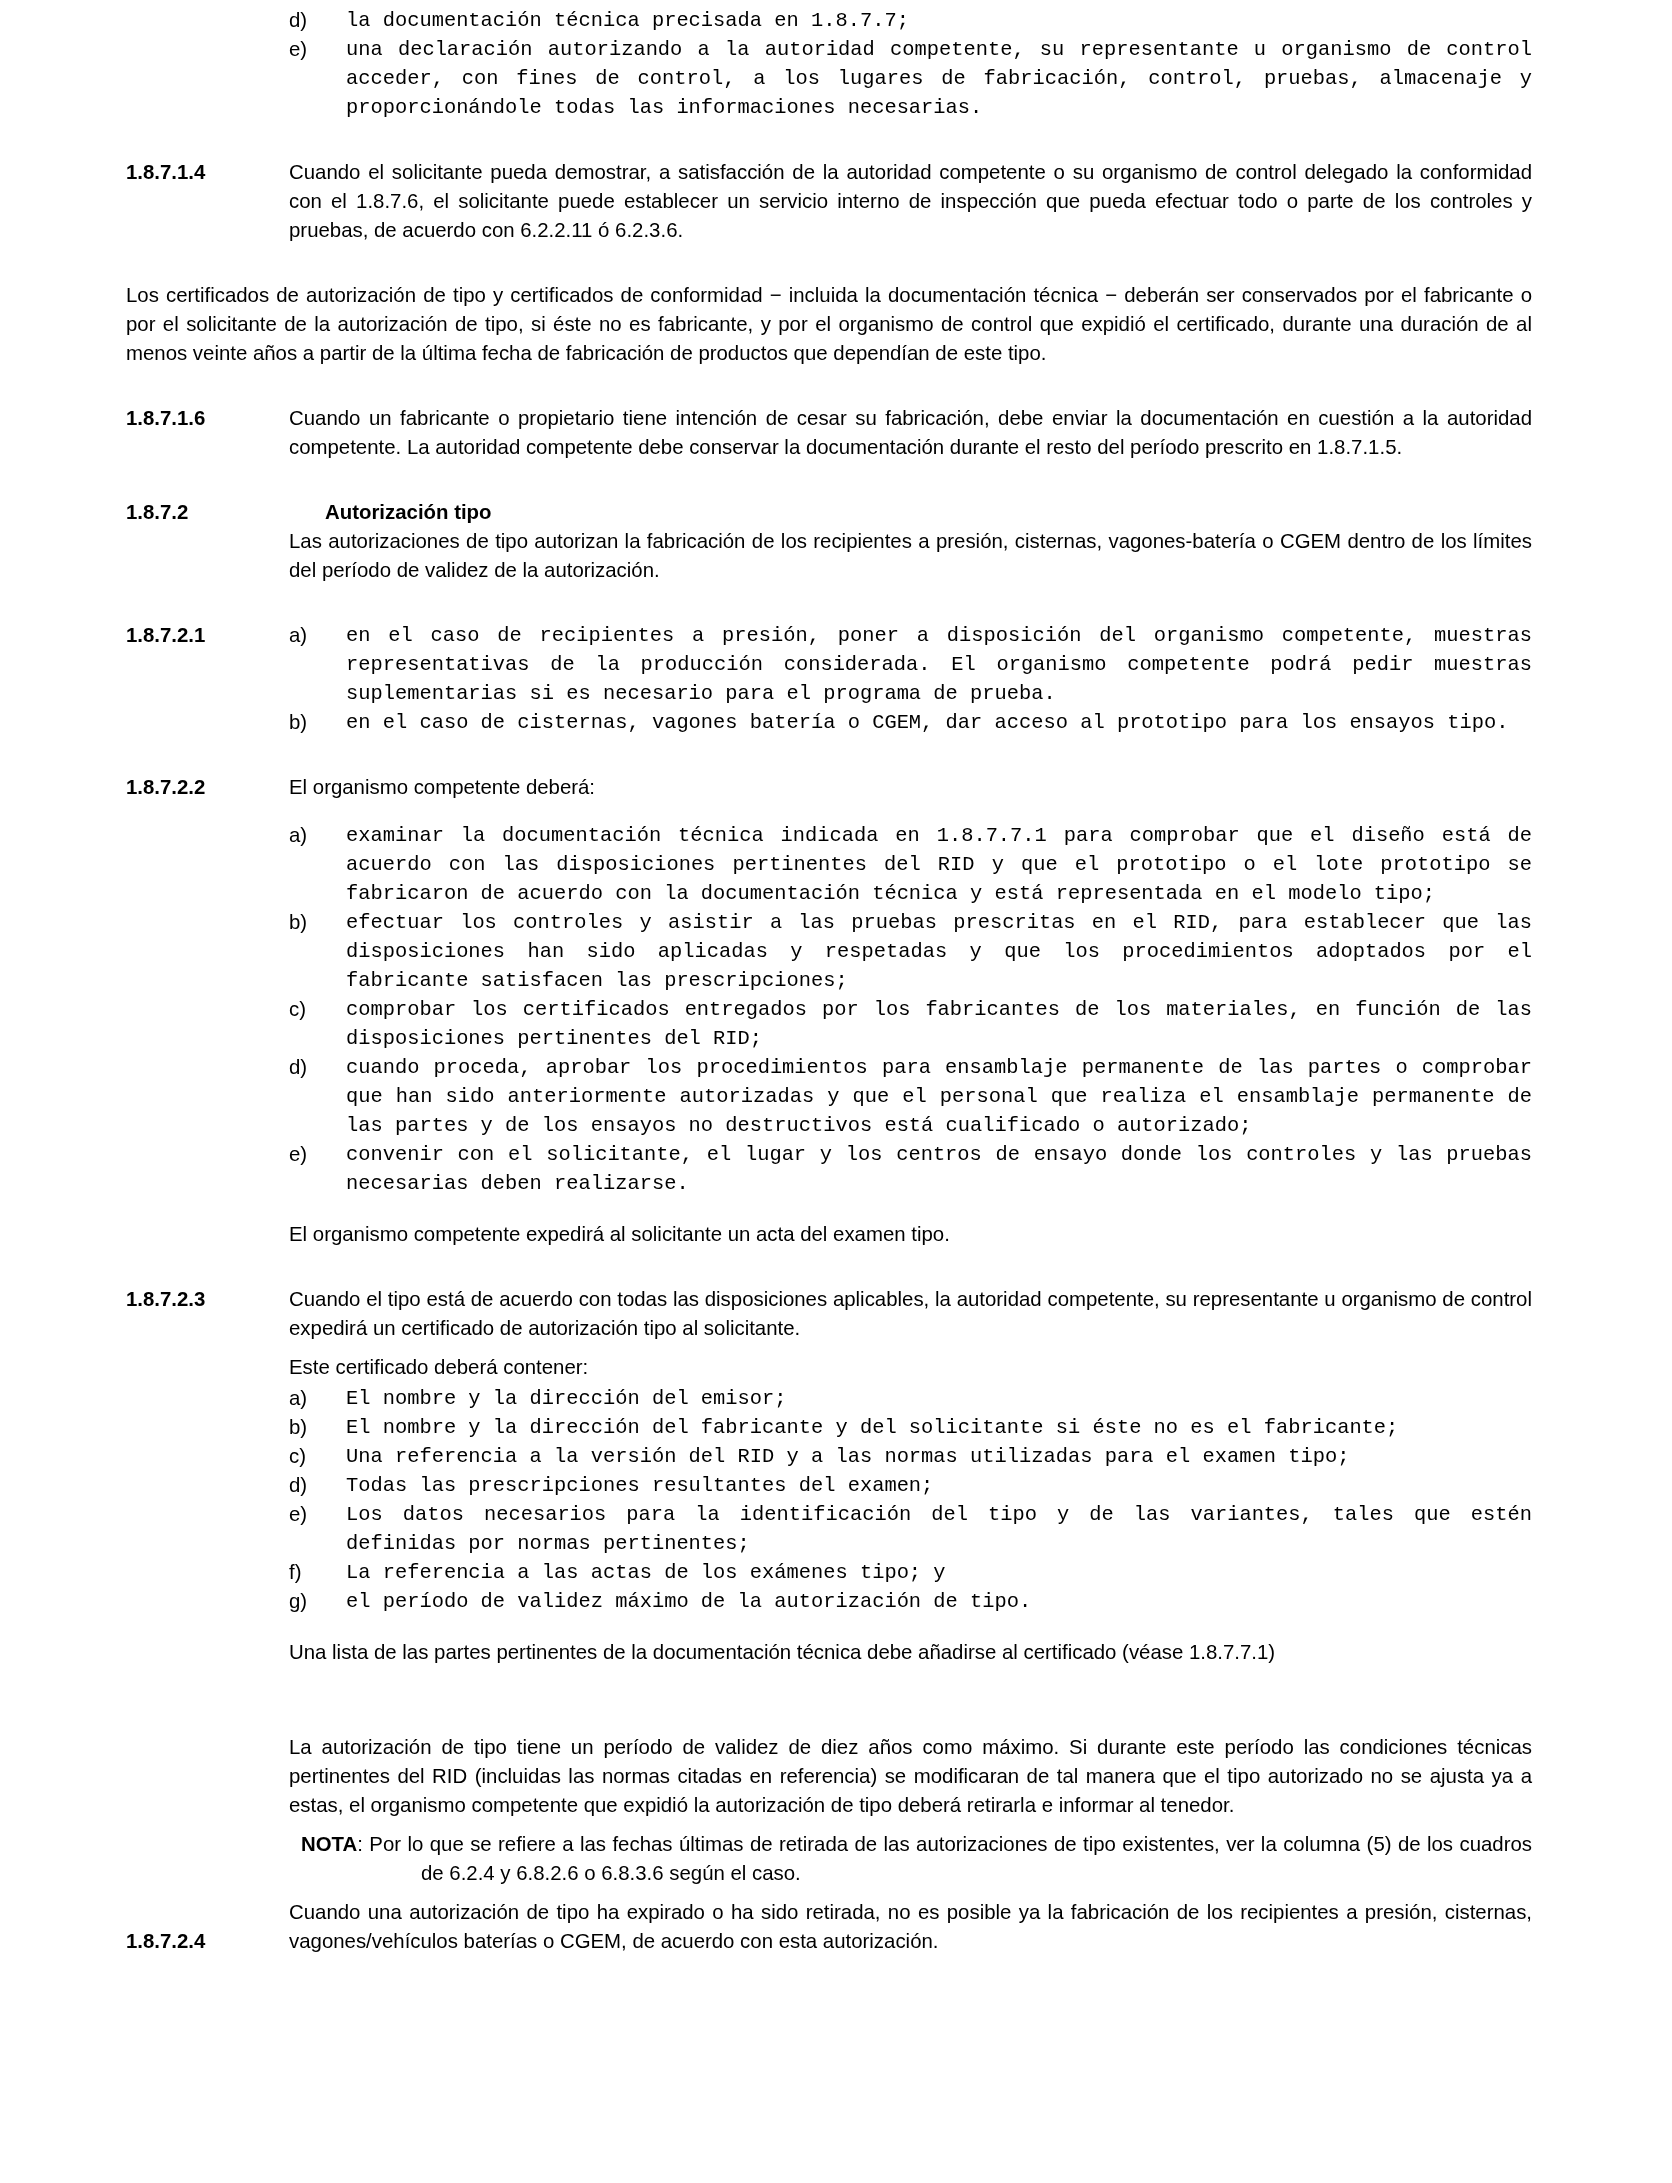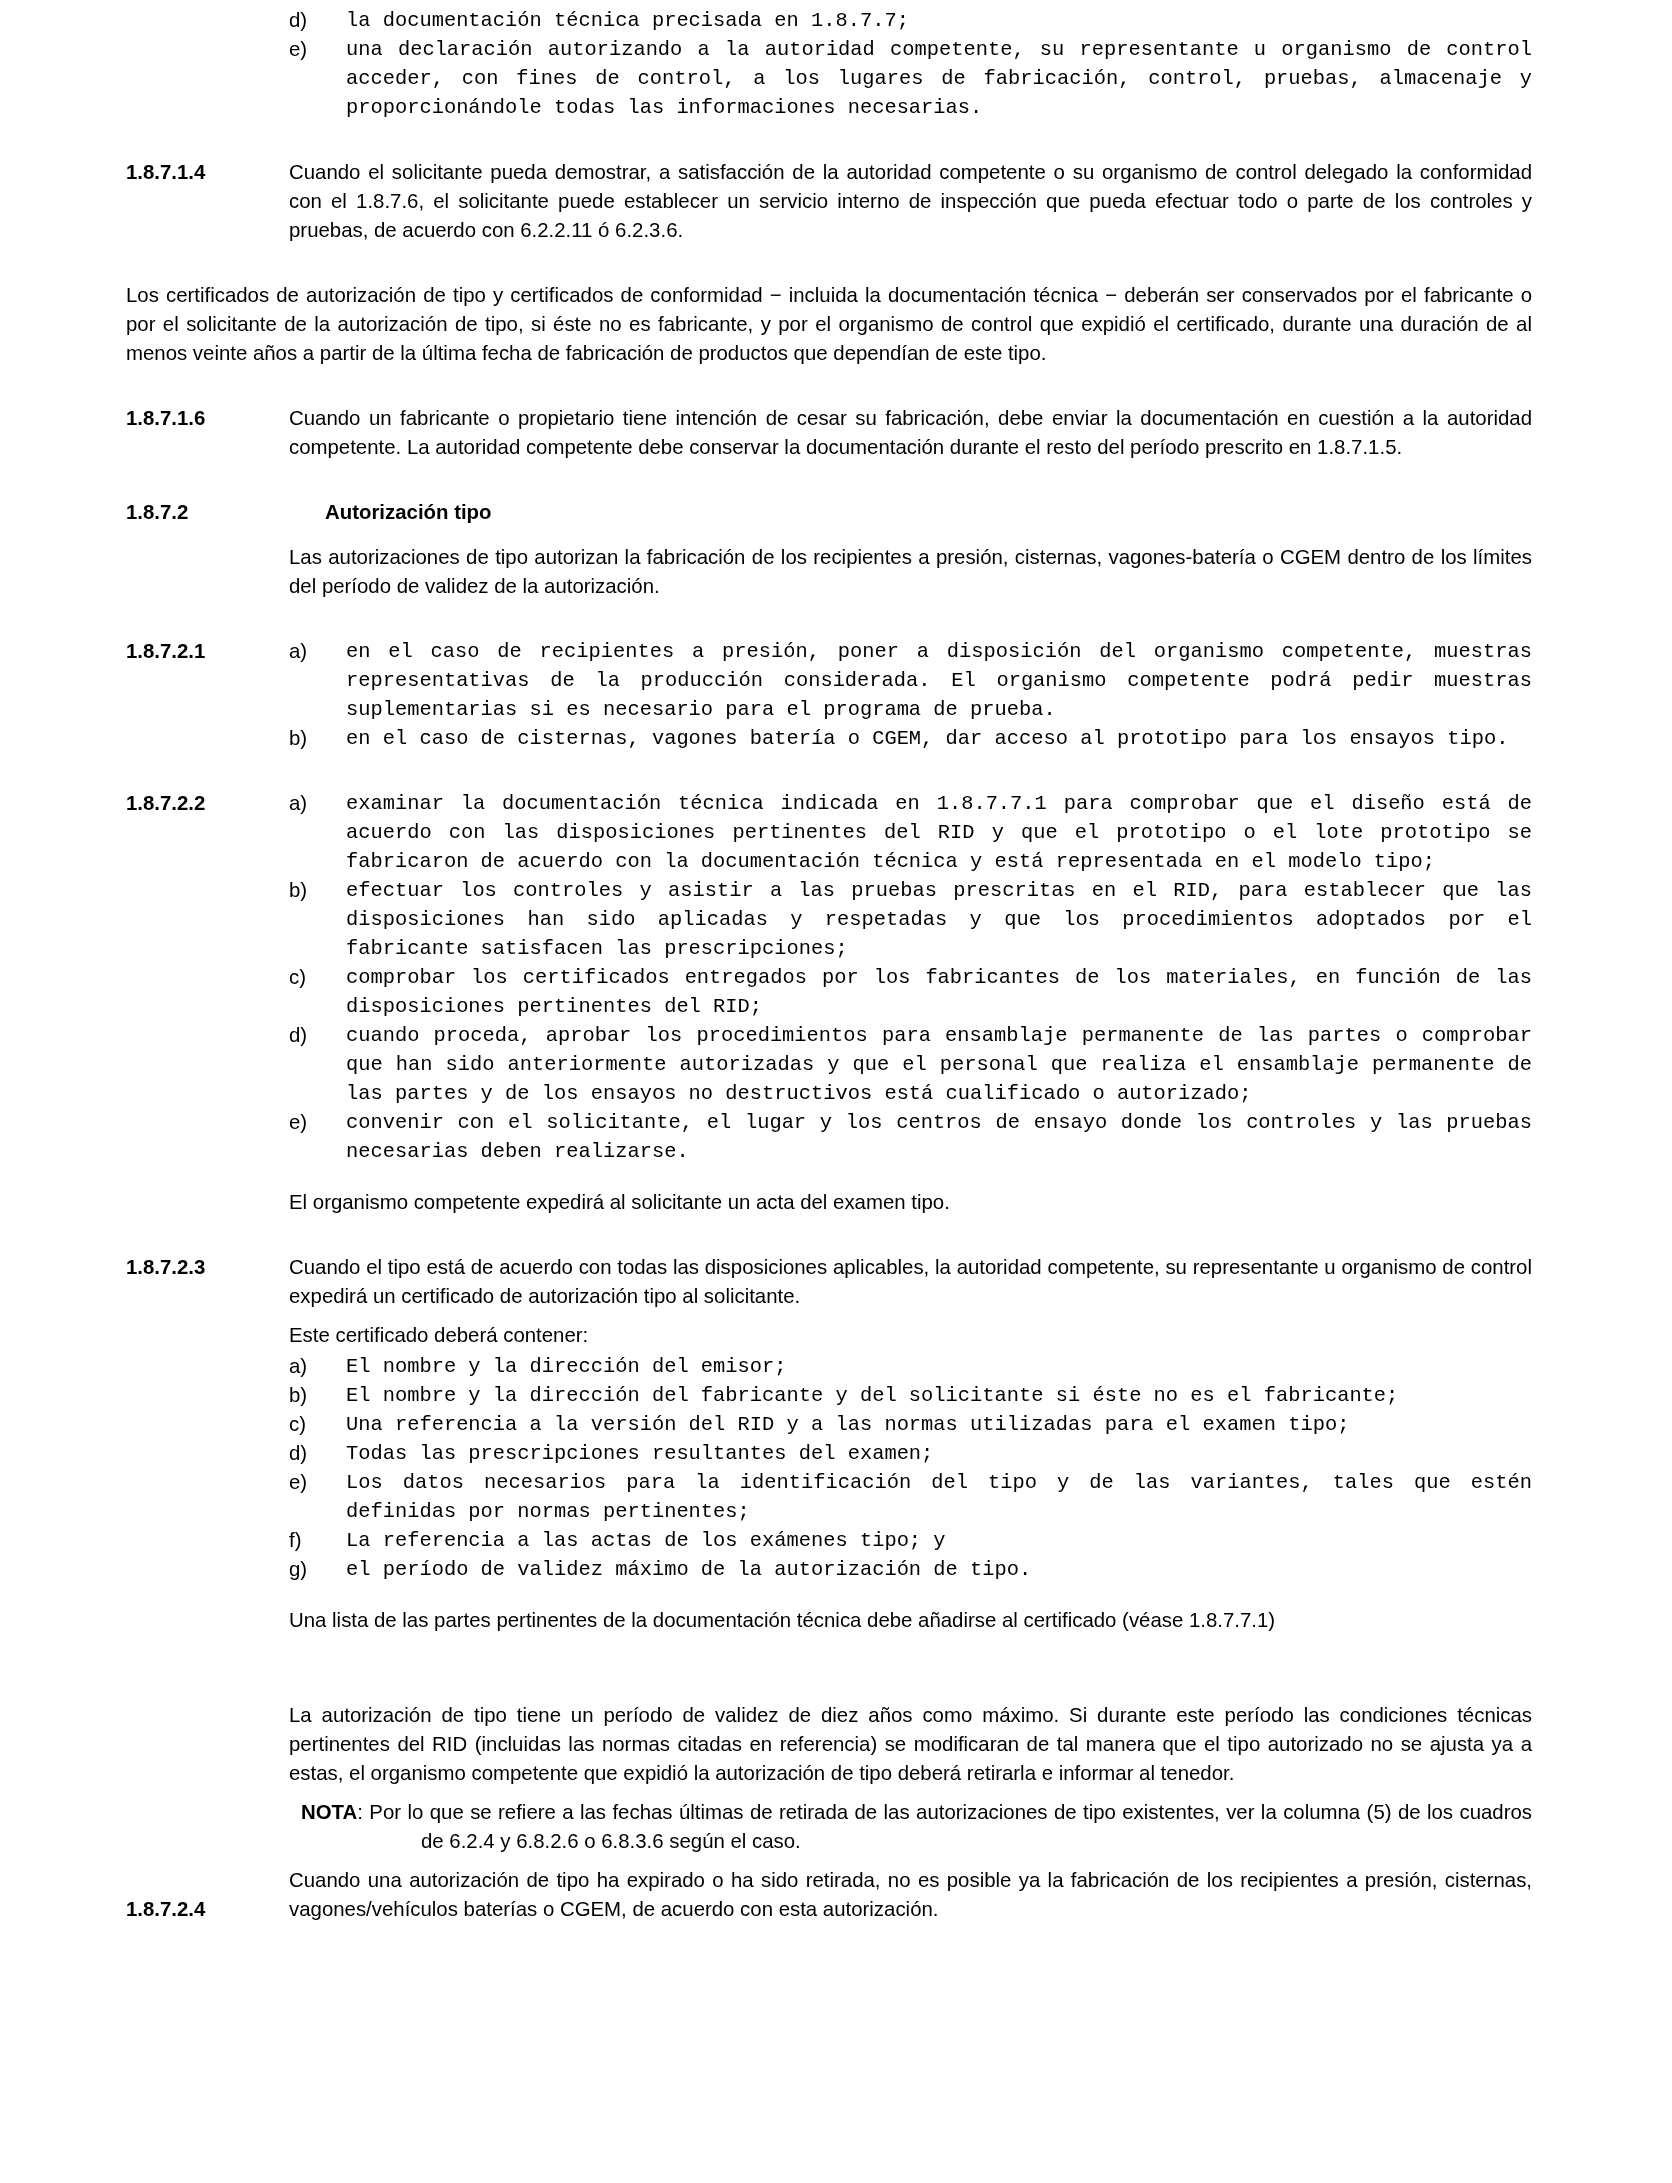--- a/index.html
+++ b/index.html
@@ -10,21 +10,21 @@
     -webkit-font-smoothing:antialiased;
   }
   .page { box-sizing:border-box; width:1672px; min-height:2183px; padding:6.3px 140px 15.7px 126px; background:#ffffff; }
   .section { display:flex; margin-top:36px; }
   .section.first { margin-top:0; }
   .section.extra-gap { margin-top:66px;align-items:flex-end; }
   .num { width:163px; flex-shrink:0; font-weight:bold; }
   .body { flex:1; min-width:0; }
   .para { text-align:justify; }
   .block + .block { margin-top:10px; }
-  .block.heading + .block { margin-top:16px; }
+  .block.heading + .block { margin-top:0; }
   .heading { font-weight:bold;margin-left:36px; }
   .list { }
   .block + .list { margin-top:19px; }
   .block.para + .list.tight { margin-top:1.6px; }
   .closing { margin-top:22px; }
   .li { display:flex; }
   .marker { width:57px; flex-shrink:0; }
   .litext { flex:1; min-width:0; text-align:justify;font-family:Liberation Mono, monospace; }
   .note { margin-top:27px; padding-left:132px; text-indent:-120px; text-align:justify; }
   .note .nlabel { font-weight:bold; }
@@ -84,20 +84,21 @@
           <div class="li">
             <span class="marker">b)</span>
             <span class="litext">en el caso de cisternas, vagones batería o CGEM, dar acceso al prototipo para los ensayos tipo.</span>
           </div>
         </div>
       </div>
     </div>
     <div class="section">
       <div class="num">1.8.7.2.2</div>
       <div class="body">
+        <div class="block para">El organismo competente deberá:</div>
         <div class="list">
           <div class="li">
             <span class="marker">a)</span>
             <span class="litext">examinar la documentación técnica indicada en 1.8.7.7.1  para comprobar que el diseño está de acuerdo con las disposiciones pertinentes del RID y que el prototipo o el lote prototipo se fabricaron de acuerdo con la documentación técnica y está representada en el modelo tipo;</span>
           </div>
           <div class="li">
             <span class="marker">b)</span>
             <span class="litext">efectuar los controles y asistir a las pruebas prescritas en el RID, para establecer que las disposiciones han sido aplicadas y respetadas y que los procedimientos adoptados por el fabricante satisfacen las prescripciones;</span>
           </div>
           <div class="li">

